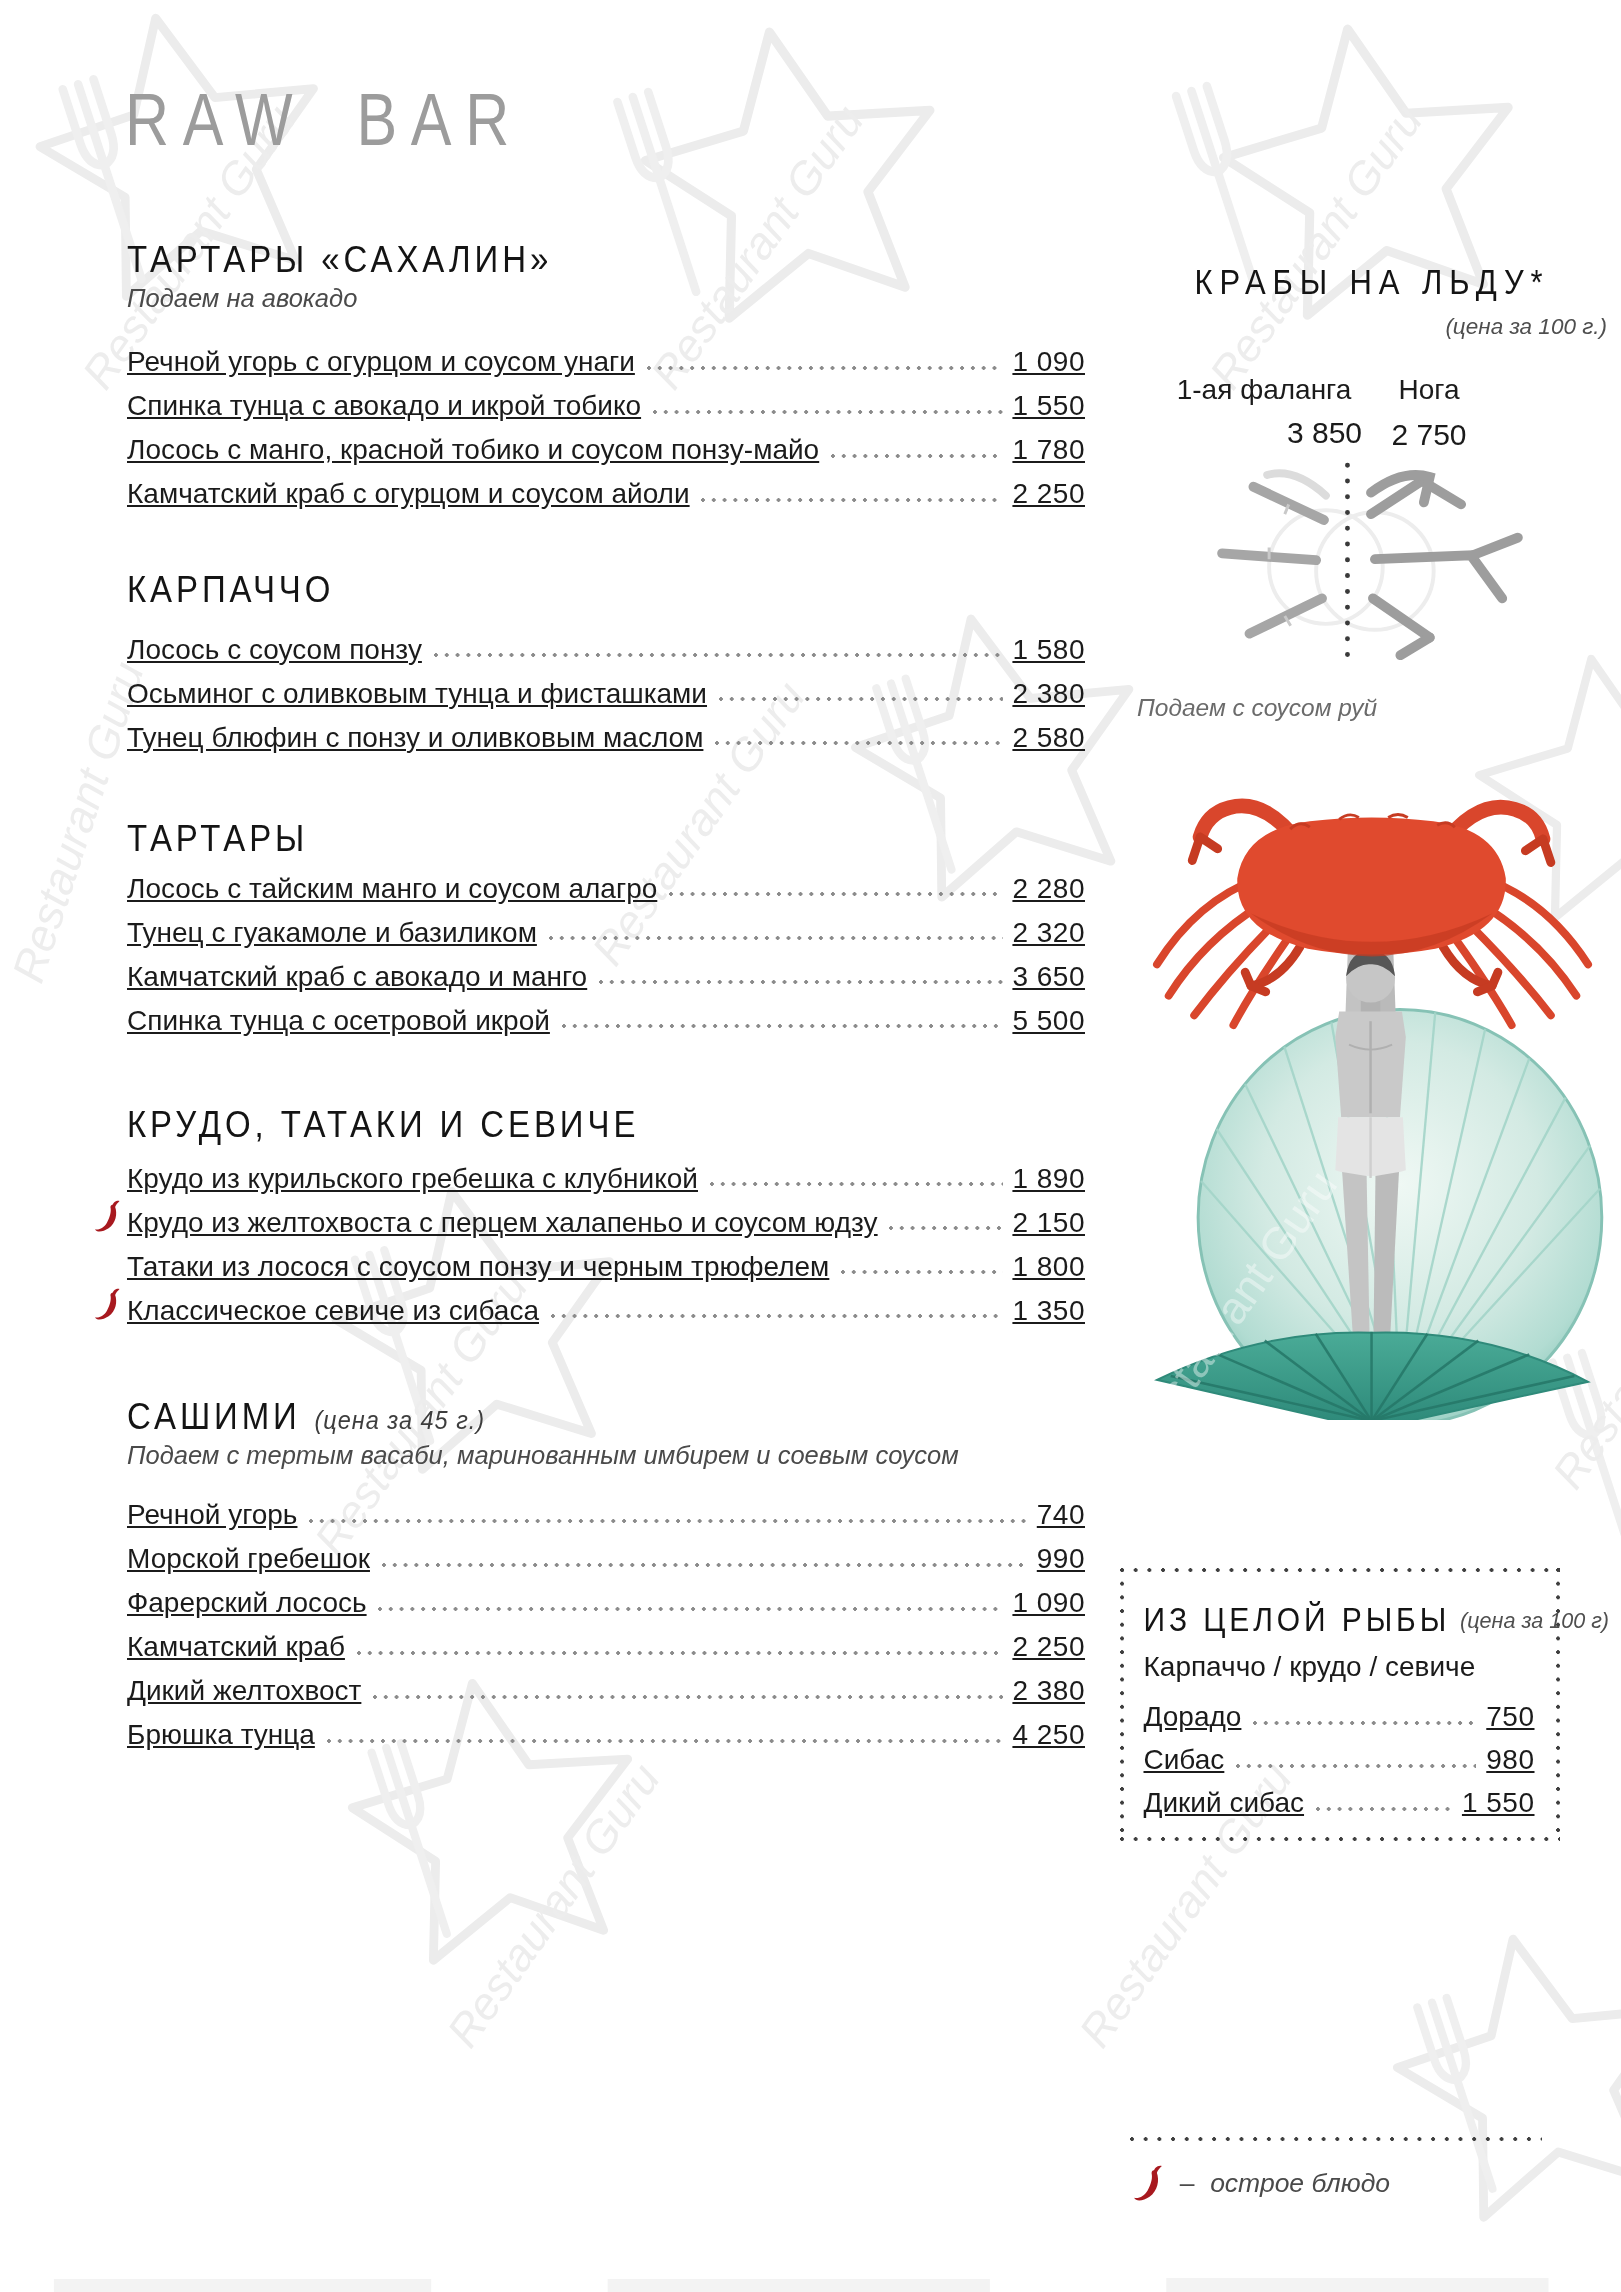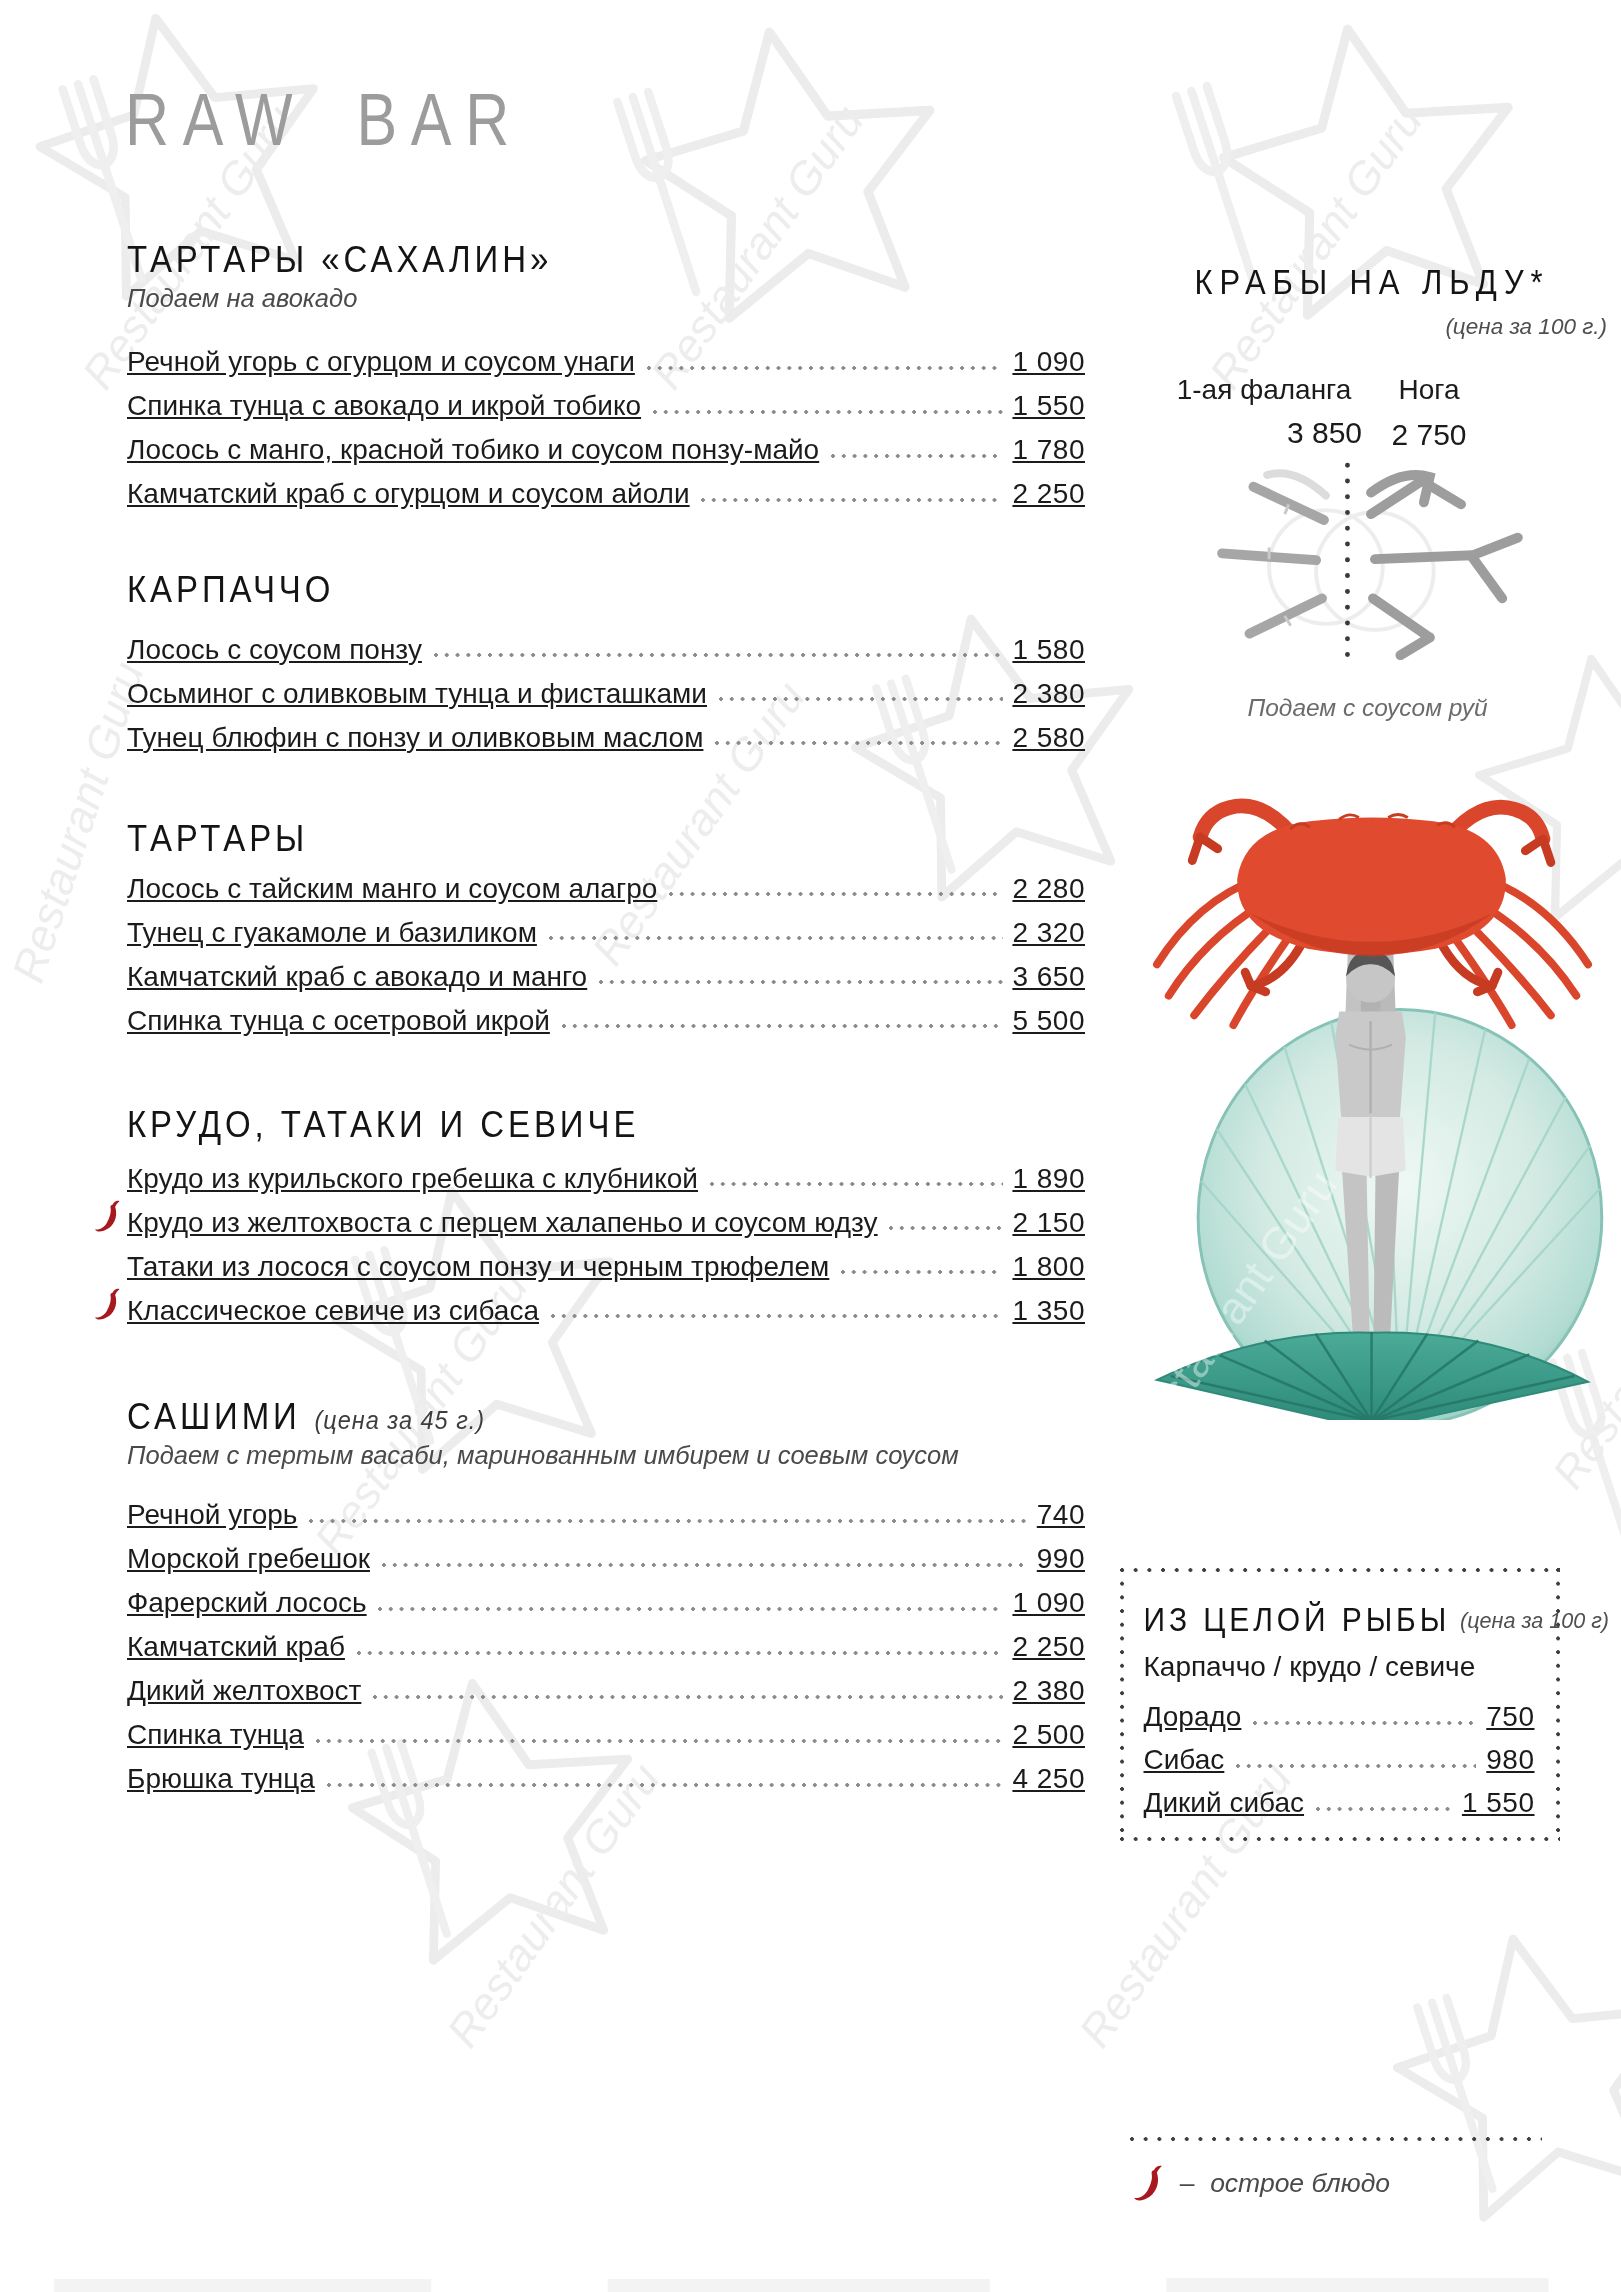--- a/index.html
+++ b/index.html
@@ -32,21 +32,21 @@
   .crabs-title{position:absolute;left:1137px;top:263px;width:470px;text-align:center;
                font-size:31px;letter-spacing:6.9px;color:#141414;transform:scaleY(1.12);transform-origin:center top;white-space:nowrap;}
   .crabs-note{position:absolute;left:1137px;top:314px;width:470px;text-align:right;
               font-style:italic;font-size:22.5px;color:#4f4f4f;}
   .cell{position:absolute;width:196px;text-align:center;}
   .cl1{left:1166px;top:374px;font-size:28px;}
   .cl2{left:1331px;top:374px;font-size:28px;}
   .cp1{left:1166px;top:416px;font-size:30px;text-align:right;}
   .cp2{left:1331px;top:418px;font-size:30px;}
   .sketch{position:absolute;left:1179px;top:461px;}
-  .crabs-cap{position:absolute;left:1137px;top:694px;width:461px;text-align:center;
+  .crabs-cap{position:absolute;left:1137px;top:694px;width:461px;
              font-style:italic;font-size:24.5px;color:#6b6b6b;}
   .illus{position:absolute;left:1143px;top:788px;}
   .wm-over{position:absolute;left:1157px;top:1411px;color:#ffffff;opacity:.42;font-size:45px;
            transform:rotate(-55deg);transform-origin:left bottom;pointer-events:none;white-space:nowrap;}
 
   
   .fishbox{position:absolute;left:1120px;top:1568px;width:440px;height:272px;box-sizing:border-box;
            padding:33px 25.5px 0 23.5px;}
   .dot-h,.dot-v{position:absolute;}
   .dot-h{height:3.9px;background-image:radial-gradient(circle at 2px 2px,#3f3f3f 1.8px,transparent 2.1px);
@@ -262,25 +262,20 @@
         <span class="nm">Камчатский краб</span>
         <span class="lead"></span>
         <span class="pr">2 250</span>
       </div>
       <div class="row">
         <span class="nm">Дикий желтохвост</span>
         <span class="lead"></span>
         <span class="pr">2 380</span>
       </div>
       <div class="row">
-        <span class="nm">Спинка тунца</span>
-        <span class="lead"></span>
-        <span class="pr">2 500</span>
-      </div>
-      <div class="row">
         <span class="nm">Брюшка тунца</span>
         <span class="lead"></span>
         <span class="pr">4 250</span>
       </div>
     </div>
   </div>
 
   <div class="crabs-title">КРАБЫ НА ЛЬДУ*</div>
   <div class="crabs-note">(цена за 100 г.)</div>
   <div class="cell cl1">1-ая фаланга</div>

